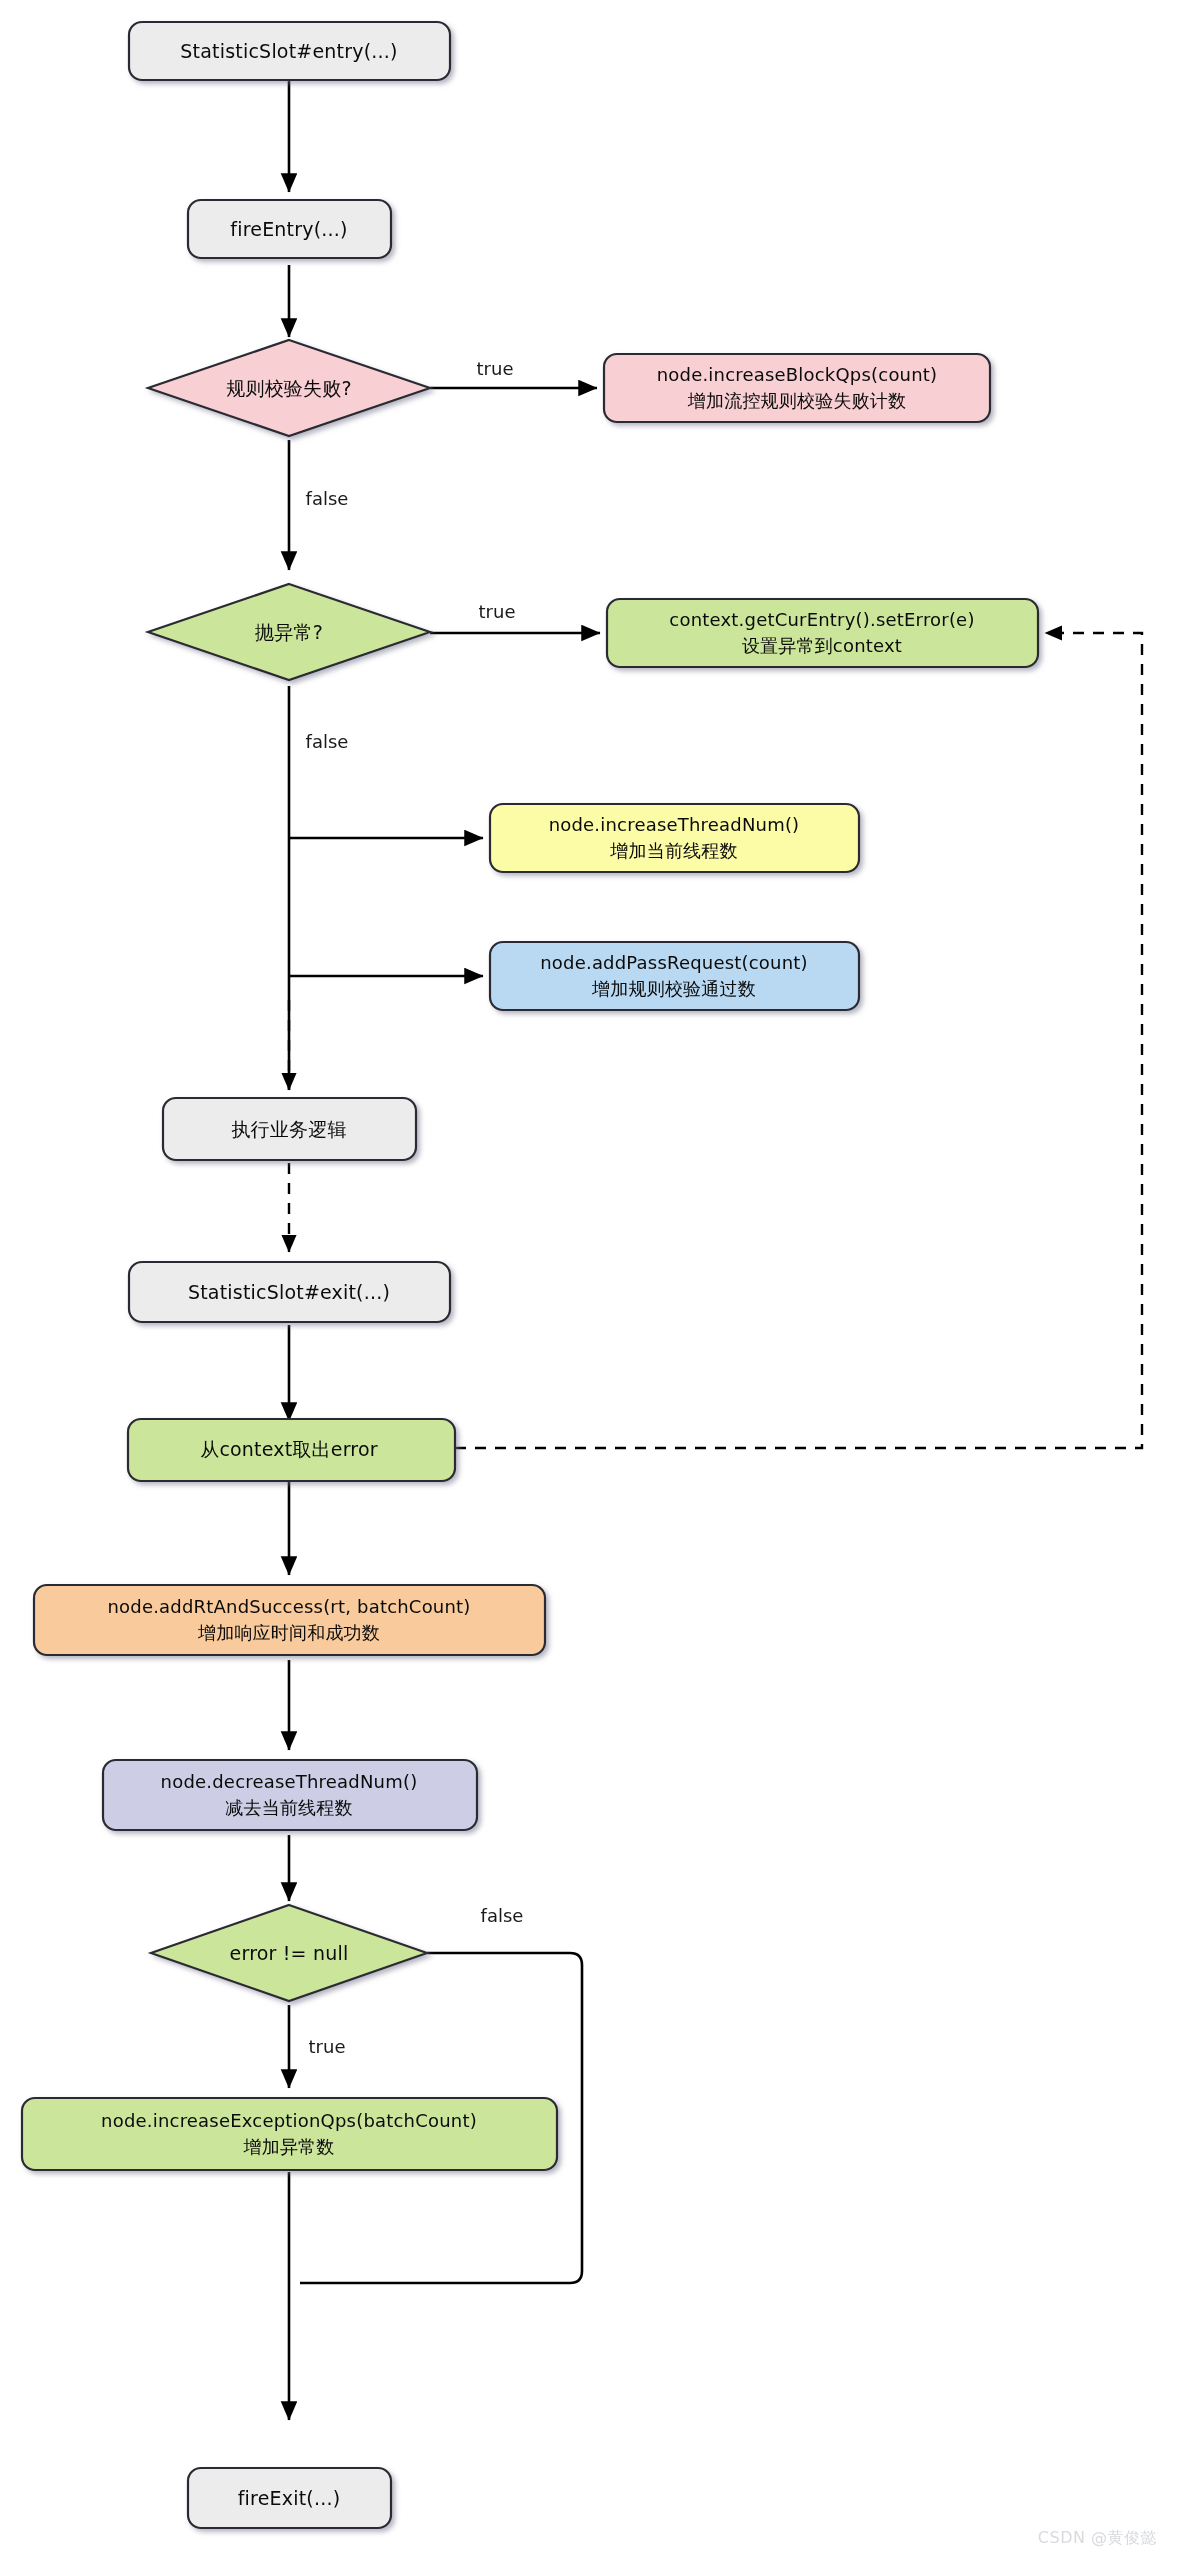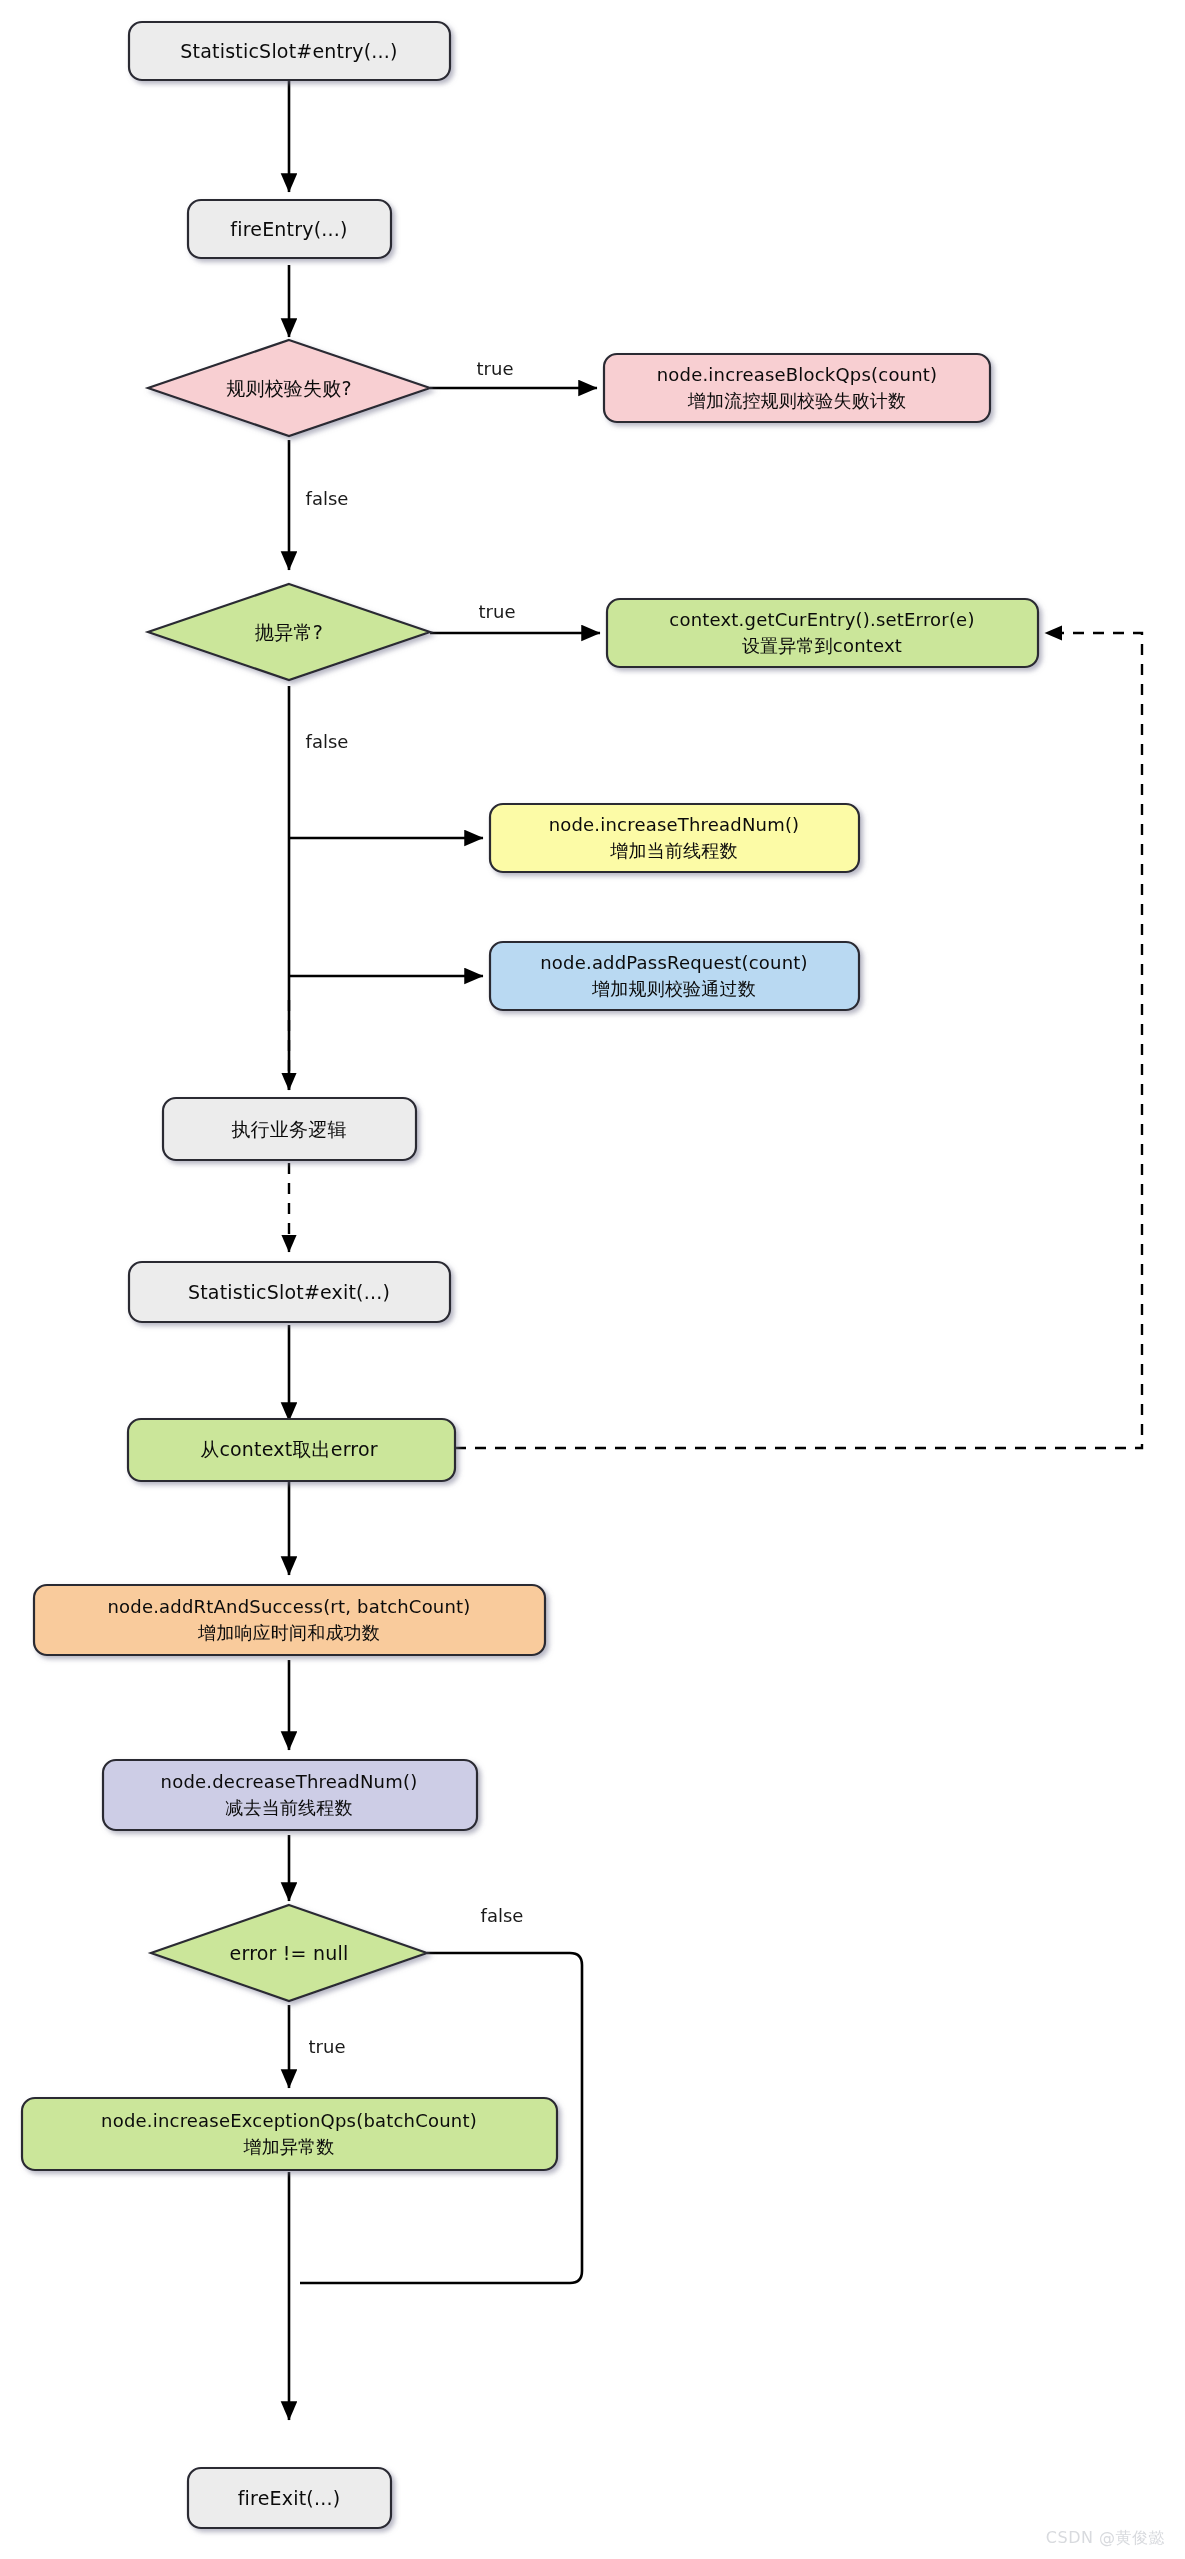--- a/index.html
+++ b/index.html
@@ -9,21 +9,21 @@
   .nodeText{font-family:"DejaVu Sans","Liberation Sans",sans-serif;
             font-size:19px;fill:#0b0b0b;text-anchor:middle;dominant-baseline:middle;
             font-weight:500;letter-spacing:.2px;}
   .nodeText.small{font-size:18px;}
   .edgeLabel{font-family:"DejaVu Sans","Liberation Sans",sans-serif;
              font-size:18px;fill:#1a1a1a;text-anchor:middle;dominant-baseline:middle;}
   .shape{stroke:#2a2a33;stroke-width:2.2px;}
   .diamond{stroke:#2a2a33;stroke-width:2.2px;}
   .link{stroke:#000000;stroke-width:2.6px;fill:none;}
   .link.dashed{stroke-dasharray:11 9;stroke-width:2.4px;}
-  .watermark{position:absolute;right:20px;bottom:10px;
+  .watermark{position:absolute;right:28px;bottom:10px;
              font-family:"DejaVu Sans","Liberation Sans",sans-serif;
              font-size:16px;color:#d8dade;letter-spacing:.5px;white-space:nowrap;}
 </style>
 </head>
 <body>
 
 <svg id="flow" viewBox="0 0 1185 2559" xmlns="http://www.w3.org/2000/svg">
   <defs>
     <marker id="arrow" markerWidth="9" markerHeight="9" refX="7.2" refY="3.2" orient="auto" markerUnits="strokeWidth">
       <path d="M0,0 L7.4,3.2 L0,6.4 z" fill="#000000"></path>

